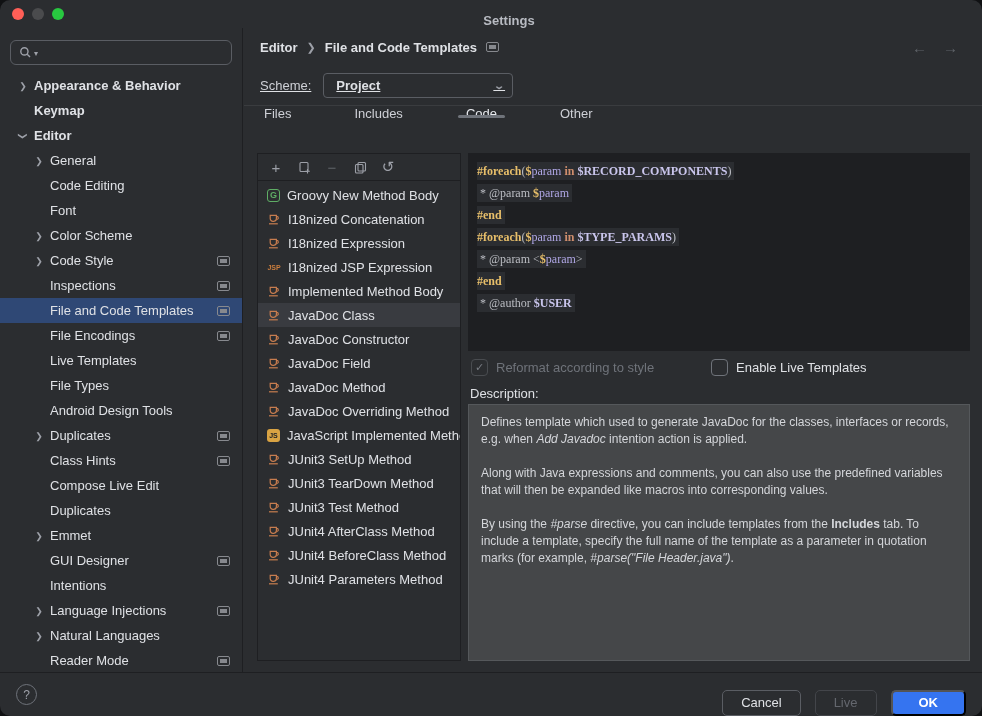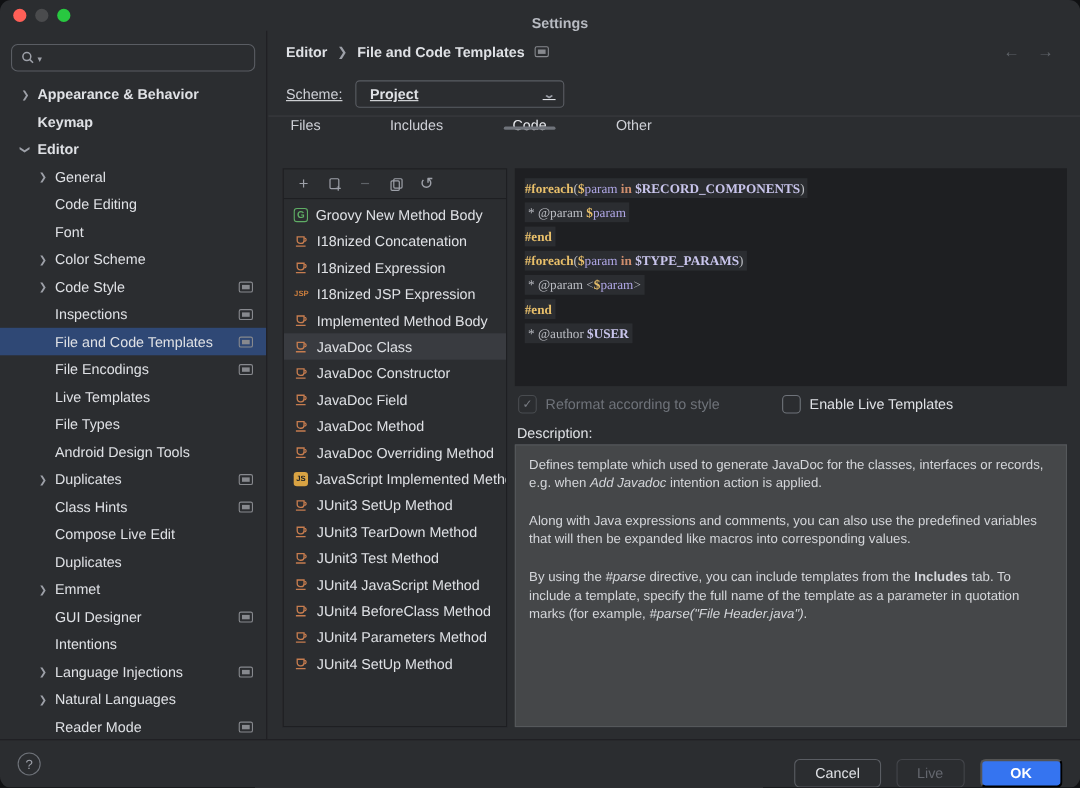--- a/index.html
+++ b/index.html
@@ -398,51 +398,41 @@
               <span class="tpl-label">JUnit3 Test Method</span>
             </div>
             <div class="tpl-row">
               <span class="ficon java">
                 <svg width="14" height="14" viewBox="0 0 14 14" fill="none" stroke="#C77D4F" stroke-width="1.2">
                   <path d="M3.2 3.3 h6.2 v3.3 a2.7 2.7 0 0 1 -2.7 2.7 h-0.8 a2.7 2.7 0 0 1 -2.7 -2.7 z"></path>
                   <path d="M9.6 4.4 c2.3 0 2.3 3 0 3" stroke-width="1.1"></path>
                   <path d="M2 11.8 h8.8"></path>
                 </svg>
               </span>
-              <span class="tpl-label">JUnit4 JavaScript Method</span>
+              <span class="tpl-label">JUnit4 AfterClass Method</span>
             </div>
             <div class="tpl-row">
               <span class="ficon java">
                 <svg width="14" height="14" viewBox="0 0 14 14" fill="none" stroke="#C77D4F" stroke-width="1.2">
                   <path d="M3.2 3.3 h6.2 v3.3 a2.7 2.7 0 0 1 -2.7 2.7 h-0.8 a2.7 2.7 0 0 1 -2.7 -2.7 z"></path>
                   <path d="M9.6 4.4 c2.3 0 2.3 3 0 3" stroke-width="1.1"></path>
                   <path d="M2 11.8 h8.8"></path>
                 </svg>
               </span>
               <span class="tpl-label">JUnit4 BeforeClass Method</span>
             </div>
             <div class="tpl-row">
               <span class="ficon java">
                 <svg width="14" height="14" viewBox="0 0 14 14" fill="none" stroke="#C77D4F" stroke-width="1.2">
                   <path d="M3.2 3.3 h6.2 v3.3 a2.7 2.7 0 0 1 -2.7 2.7 h-0.8 a2.7 2.7 0 0 1 -2.7 -2.7 z"></path>
                   <path d="M9.6 4.4 c2.3 0 2.3 3 0 3" stroke-width="1.1"></path>
                   <path d="M2 11.8 h8.8"></path>
                 </svg>
               </span>
               <span class="tpl-label">JUnit4 Parameters Method</span>
-            </div>
-            <div class="tpl-row">
-              <span class="ficon java">
-                <svg width="14" height="14" viewBox="0 0 14 14" fill="none" stroke="#C77D4F" stroke-width="1.2">
-                  <path d="M3.2 3.3 h6.2 v3.3 a2.7 2.7 0 0 1 -2.7 2.7 h-0.8 a2.7 2.7 0 0 1 -2.7 -2.7 z"></path>
-                  <path d="M9.6 4.4 c2.3 0 2.3 3 0 3" stroke-width="1.1"></path>
-                  <path d="M2 11.8 h8.8"></path>
-                </svg>
-              </span>
-              <span class="tpl-label">JUnit4 SetUp Method</span>
             </div>
           </div>
       </div>
 
       <div class="right-col">
         <div class="editor">
             <div class="code-line"><span class="code-run"><span class="tok dir">#foreach</span><span class="tok txt">(</span><span class="tok dir">$</span><span class="tok var">param</span><span class="tok txt"> </span><span class="tok kw">in</span><span class="tok txt"> </span><span class="tok varb">$RECORD_COMPONENTS</span><span class="tok txt">)</span></span></div>
             <div class="code-line"><span class="code-run"><span class="tok txt"> * @param </span><span class="tok dir">$</span><span class="tok var">param</span></span></div>
             <div class="code-line"><span class="code-run"><span class="tok dir">#end</span></span></div>
             <div class="code-line"><span class="code-run"><span class="tok dir">#foreach</span><span class="tok txt">(</span><span class="tok dir">$</span><span class="tok var">param</span><span class="tok txt"> </span><span class="tok kw">in</span><span class="tok txt"> </span><span class="tok varb">$TYPE_PARAMS</span><span class="tok txt">)</span></span></div>

